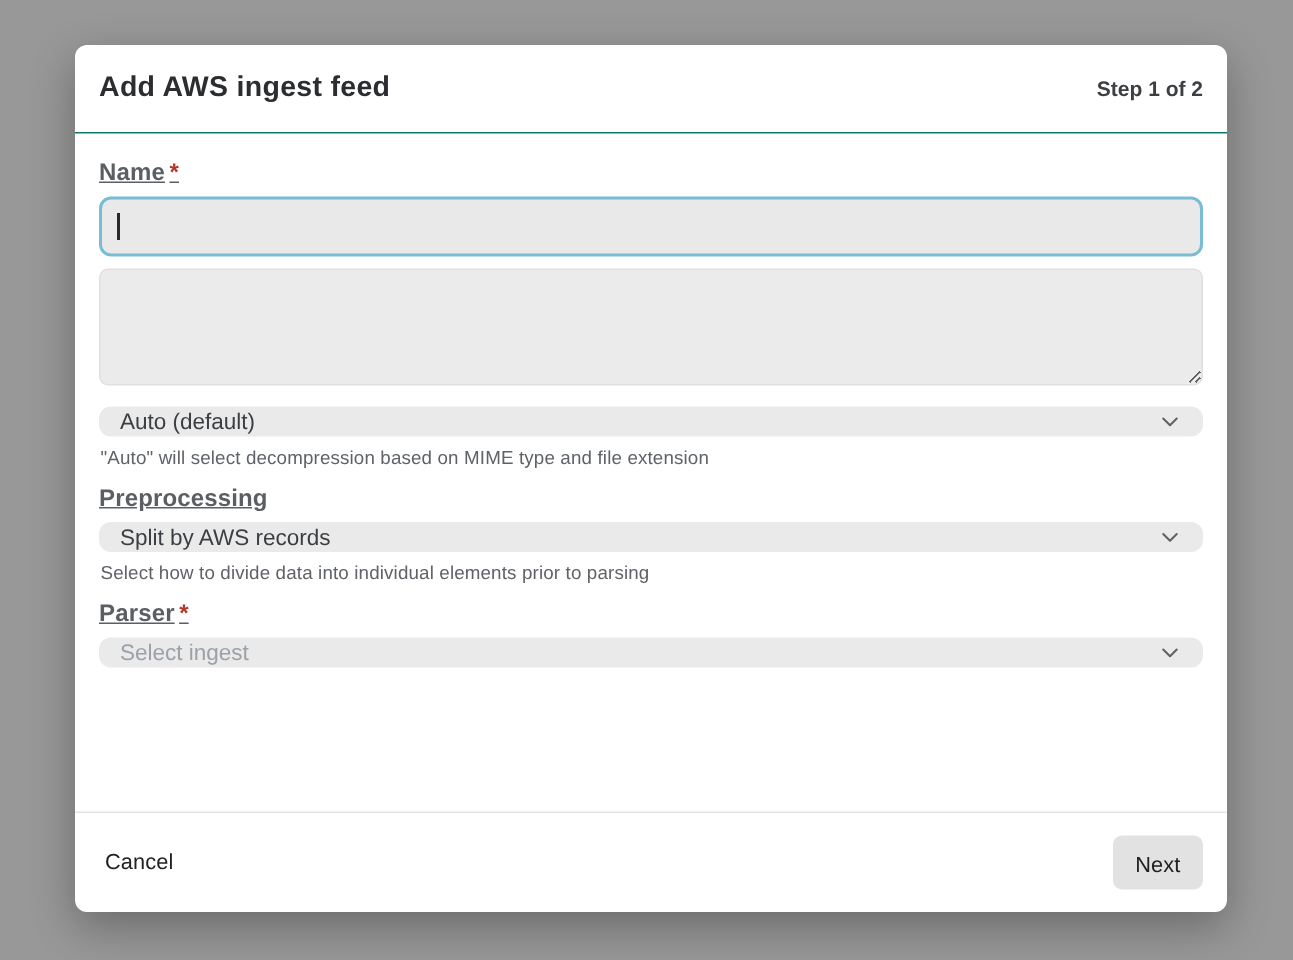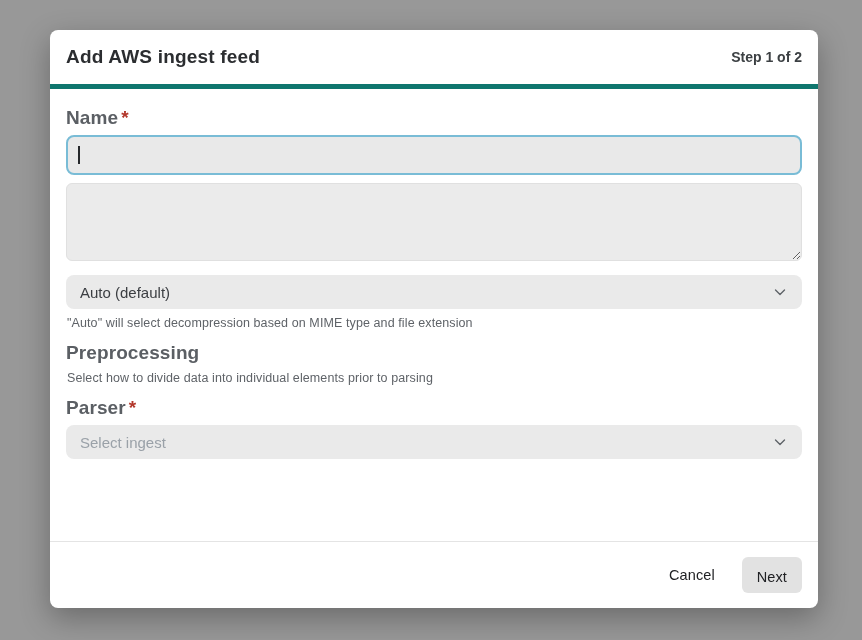--- a/index.html
+++ b/index.html
@@ -20,47 +20,48 @@
     display: flex;
     flex-direction: column;
   }
   .modal-header {
     height: 59px;
     flex: 0 0 59px;
     padding: 0 16px;
     display: flex;
     align-items: center;
     justify-content: space-between;
-    border-bottom: 5px solid #0f766e;
+    border-bottom: 1px solid #0f766e;
   }
   .modal-title {
     font-size: 19px;
     font-weight: 700;
     color: #2b2d30;
     letter-spacing: 0.2px;
   }
   .step-indicator {
     font-size: 14px;
     color: #3c4043;
     font-weight: bold;
   }
   .modal-body {
     flex: 1 1 auto;
     padding: 18px 16px 0 16px;
     overflow: hidden;
   }
   .field-label {
-    font-size: 19px;
+    font-size: 16px;
     font-weight: 700;
     color: #5b5f64;
     margin-bottom: 6px;
     display: flex;
     align-items: flex-start;
     gap: 3px;
     letter-spacing: 0.1px;
+    text-decoration: underline;
   }
   .required-mark { color: #b3382c; font-weight: 700; }
   .text-input-wrap {
     position: relative;
     height: 40px;
     background: #e9e9e9;
     border: 2px solid #79bcd6;
     border-radius: 8px;
     margin-bottom: 8px;
   }
@@ -90,21 +91,21 @@
     border-radius: 6px;
     resize: both;
     margin-bottom: 14px;
     font-family: "Liberation Sans", sans-serif;
     font-size: 15px;
     color: #3b3e42;
     padding: 8px 10px;
     outline: none;
   }
   .select-field {
-    height: 34px;
+    height: 20px;
     background: #eaeaea;
     border-radius: 8px;
     display: flex;
     align-items: center;
     justify-content: space-between;
     padding: 0 14px;
     cursor: pointer;
   }
   .select-value {
     font-size: 15px;
@@ -120,21 +121,21 @@
     font-size: 12.5px;
     color: #5f6368;
     margin: 7px 1px 12px 1px;
     letter-spacing: 0.1px;
   }
   .modal-footer {
     flex: 0 0 67px;
     border-top: 1px solid #e4e4e4;
     display: flex;
     align-items: center;
-    justify-content: flex-end;
+    justify-content: space-between;
     gap: 23px;
     padding: 0 16px;
   }
   .btn {
     font-family: "Liberation Sans", sans-serif;
     font-size: 14.5px;
     color: #202124;
     border: none;
     cursor: pointer;
     letter-spacing: 0.1px;
@@ -178,20 +179,26 @@
       <span class="select-value">Auto (default)</span>
       <svg class="chevron-icon" viewBox="0 0 16 16" fill="none">
         <path d="M3.5 6l4.5 4.5L12.5 6" stroke="currentColor" stroke-width="1.4" stroke-linecap="round" stroke-linejoin="round"></path>
       </svg>
     </div>
     <div class="helper-text">"Auto" will select decompression based on MIME type and file extension</div>
 
     <div class="field-label">
       <span>Preprocessing</span>
     </div>
+    <div class="select-field">
+      <span class="select-value">Split by AWS records</span>
+      <svg class="chevron-icon" viewBox="0 0 16 16" fill="none">
+        <path d="M3.5 6l4.5 4.5L12.5 6" stroke="currentColor" stroke-width="1.4" stroke-linecap="round" stroke-linejoin="round"></path>
+      </svg>
+    </div>
     <div class="helper-text">Select how to divide data into individual elements prior to parsing</div>
 
     <div class="field-label">
       <span>Parser</span>
       <span class="required-mark">*</span>
     </div>
     <div class="select-field">
       <span class="select-value placeholder">Select ingest</span>
       <svg class="chevron-icon" viewBox="0 0 16 16" fill="none">
         <path d="M3.5 6l4.5 4.5L12.5 6" stroke="currentColor" stroke-width="1.4" stroke-linecap="round" stroke-linejoin="round"></path>

